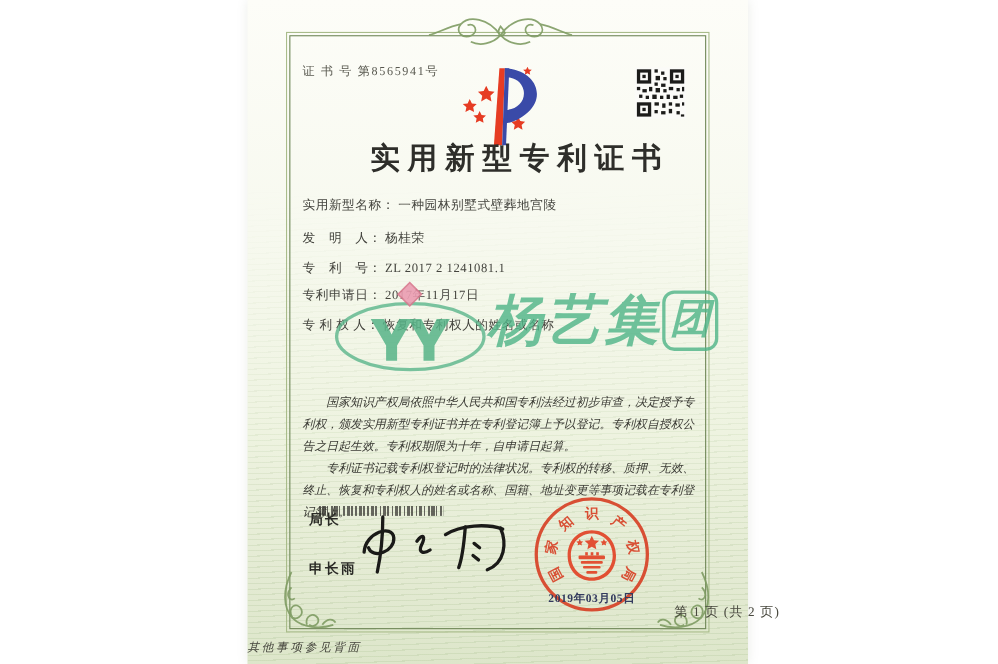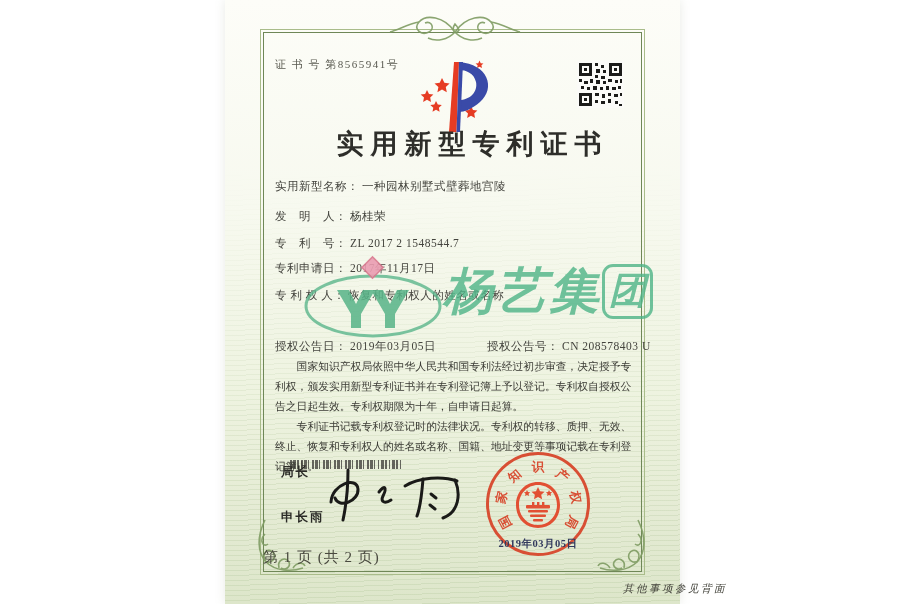--- a/index.html
+++ b/index.html
@@ -28,43 +28,43 @@
   .logo{position:absolute;left:183px;top:54px;width:96px;height:82px;}
   .qr{position:absolute;left:352px;top:61px;width:47px;height:47px;}
   .title{
     position:absolute;left:38px;top:126px;width:412px;text-align:center;
     font-size:27px;font-weight:700;letter-spacing:7px;color:#2e2e2a;text-indent:7px;
   }
   .field{position:absolute;left:50px;width:362px;font-size:11.5px;color:#44443e;letter-spacing:.5px;white-space:nowrap;z-index:2;}
   .field .flabel{margin-right:3px;}
   .f0{top:179px}.f1{top:209px}.f2{top:236px}.f3{top:261px}.f4{top:288px}.f5{top:314px}.f6{top:339px}
   .pair2{position:absolute;left:212px;top:0;}
-  .paras{position:absolute;left:50px;top:356px;width:358px;font-size:10.8px;line-height:20px;color:#3a3a34;z-index:2;}
+  .paras{position:absolute;left:50px;top:356px;width:358px;font-size:10.8px;line-height:20px;font-style:italic;color:#3a3a34;z-index:2;}
   .paras p{margin:0;text-indent:2em;}
   .watermark{position:absolute;left:76px;top:254px;width:364px;height:96px;z-index:3;}
   .wm-badge{position:absolute;left:0;top:0;}
   .wm-text{position:absolute;left:142px;top:0;display:flex;gap:3px;align-items:center;
     font-size:50px;font-weight:700;font-style:italic;color:#4eb487;opacity:.8;line-height:1.5;}
   .wm-text span{display:block;}
   .wm-text span:last-child{font-size:37px;border:3px solid #4eb487;border-radius:11px;padding:3px 4px;line-height:1.15;}
   .barcode{position:absolute;left:65px;top:460px;width:113px;height:9px;opacity:.8;
     background-image:repeating-linear-gradient(90deg,#44433e 0 1.5px,transparent 1.5px 3px,#44433e 3px 6px,transparent 6px 7px,#44433e 7px 8.5px,transparent 8.5px 11px);}
   .signer-title{position:absolute;left:56px;top:464px;font-size:12.5px;font-weight:700;color:#2a2a26;letter-spacing:2px;}
   .signer-name{position:absolute;left:56px;top:509px;font-size:12.5px;font-weight:700;color:#2a2a26;letter-spacing:2px;}
   .signature{position:absolute;left:92px;top:462px;width:162px;height:72px;z-index:2;}
   .seal{position:absolute;left:261px;top:452px;width:104px;height:104px;z-index:4;}
   .seal-circle{position:absolute;inset:0;border:3.5px solid #d8472c;border-radius:50%;opacity:.95;}
   .seal-char{position:absolute;left:50%;top:50%;width:15px;height:15px;margin:-7.5px 0 0 -7.5px;
     font-size:12.5px;font-weight:700;color:#d8472c;text-align:center;line-height:15px;}
   .emblem{position:absolute;left:27px;top:25px;}
   .seal-date{position:absolute;left:250px;top:537px;width:126px;text-align:center;
     font-size:10.5px;font-weight:700;color:#333a5e;letter-spacing:.5px;z-index:5;}
-  .page-info{position:absolute;left:38px;top:548px;width:446px;text-align:left;font-size:15px;color:#49493f;letter-spacing:1px;}
-  .footer-note{position:absolute;left:0;top:582px;width:455px;text-align:right;
-    font-size:10.5px;font-style:italic;color:#44443c;letter-spacing:2.5px;padding-left:47px;}
+  .page-info{position:absolute;left:38px;top:548px;width:446px;text-align:right;font-size:12px;color:#49493f;letter-spacing:1px;}
+  .footer-note{position:absolute;left:0;top:582px;width:455px;text-align:left;
+    font-size:10.5px;font-style:italic;color:#44443c;letter-spacing:2.5px;}
 </style>
 </head>
 <body>
 
 <div class="paper">
   <div class="texture"></div>
 
   <div class="frame"></div>
 
   <svg class="orn" style="left:163px;top:10px;" width="134" height="42" viewBox="0 0 134 42">
@@ -165,33 +165,27 @@
 
   <div class="title">实用新型专利证书</div>
 
   <div class="field f0">
     <span class="flabel">实用新型名称：</span><span class="fvalue">一种园林别墅式壁葬地宫陵</span>
   </div>
   <div class="field f1">
     <span class="flabel">发　明　人：</span><span class="fvalue">杨桂荣</span>
   </div>
   <div class="field f2">
-    <span class="flabel">专　利　号：</span><span class="fvalue">ZL 2017 2 1548544.7</span>
+    <span class="flabel">专　利　号：</span><span class="fvalue">ZL 2017 2 1241081.1</span>
   </div>
   <div class="field f3">
     <span class="flabel">专利申请日：</span><span class="fvalue">2017年11月17日</span>
   </div>
   <div class="field f4">
     <span class="flabel">专 利 权 人：</span><span class="fvalue">恢复和专利权人的姓名或名称</span>
-  </div>
-  <div class="field f6">
-    <span class="flabel">授权公告日：</span><span class="fvalue">2019年03月05日</span>
-    <span class="pair2">
-      <span class="flabel">授权公告号：</span><span class="fvalue">CN 208578403 U</span>
-    </span>
   </div>
 
   <div class="watermark">
     <svg class="wm-badge" width="150" height="96" viewBox="0 0 150 96">
       <ellipse cx="72" cy="52" rx="67" ry="30" fill="none" stroke="#5ab58b" stroke-width="3" opacity="0.8"></ellipse>
       <g fill="#57b488" opacity="0.85">
         <path d="M36,36 L48,36 L55,50 L62,36 L74,36 L60,60 L60,74 L50,74 L50,60 Z"></path>
         <path d="M70,36 L82,36 L89,50 L96,36 L108,36 L94,60 L94,74 L84,74 L84,60 Z"></path>
       </g>
       <rect x="64" y="6" width="15" height="15" transform="rotate(45 71.5 13.5)" fill="#eb9db2" stroke="#d9798f" stroke-width="1.5" opacity="0.9"></rect>

